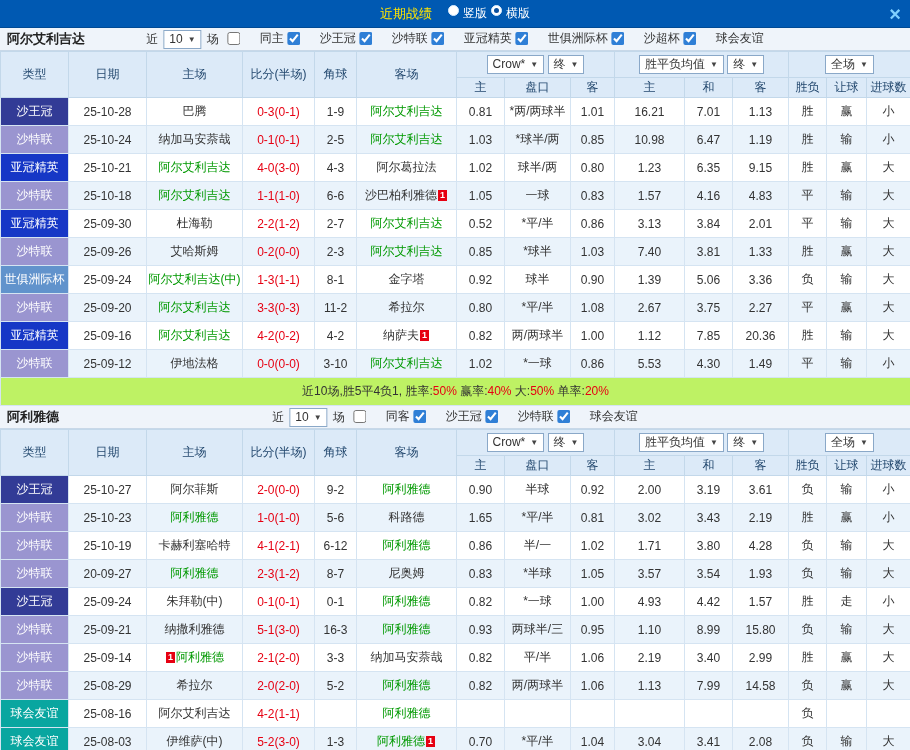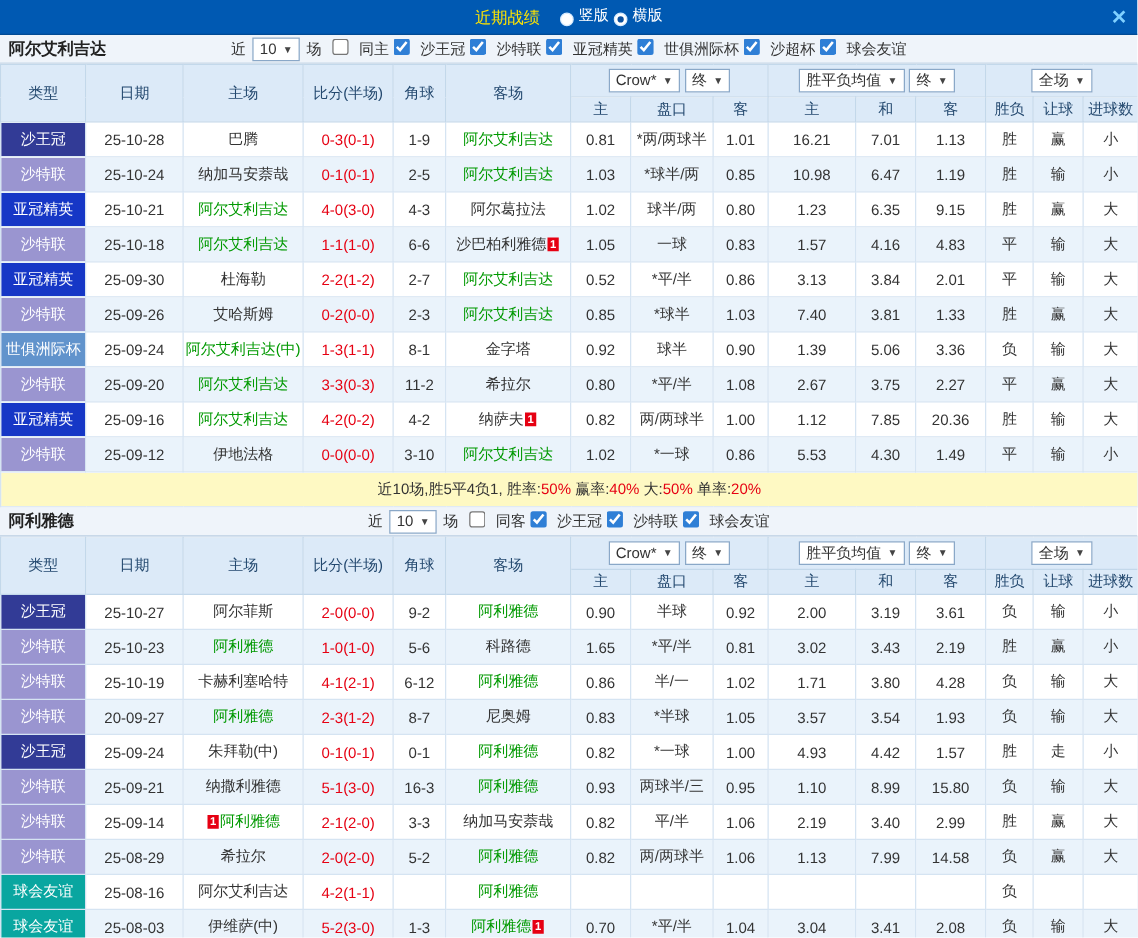--- a/index.html
+++ b/index.html
@@ -2,50 +2,50 @@
 <html><head>
 <meta charset="utf-8">
 <style>
   *{box-sizing:border-box;margin:0;padding:0}
   html,body{width:910px;height:750px;overflow:hidden;background:#fff;
     font-family:"Liberation Sans","DejaVu Sans",sans-serif;font-size:12px;color:#333}
   
   .topbar{height:28px;background:#0059B2;display:flex;align-items:center;position:relative;color:#fff;border-bottom:1px solid #004a94}
   .topbar-center{flex:1;display:flex;justify-content:center;align-items:center;gap:12px}
   .topbar-title{color:#FFE400;font-weight:normal;font-size:13px}
-  .radio{display:inline-flex;align-items:flex-end;gap:4px;color:#fff;cursor:pointer;margin-left:4px;font-size:12px}
+  .radio{display:inline-flex;align-items:flex-start;gap:4px;color:#fff;cursor:pointer;margin-left:4px;font-size:12px}
   .radio-circle{width:11px;height:11px;border-radius:50%;background:#fff;display:inline-block;position:relative;border:1px solid #d8ecff}
   .radio-circle.checked::after{content:"";position:absolute;left:2px;top:2px;width:5px;height:5px;border-radius:50%;background:#0a4f9e}
   .close{position:absolute;right:9px;top:1px;font-size:20px;line-height:26px;color:#7FD0FF;font-weight:bold;cursor:pointer}
   
   .section-bar{height:23px;background:#EFF4FA;border-bottom:1px solid #C8D8E8;display:flex;align-items:center;padding:0 7px;position:relative}
   .team-name{font-weight:bold;font-size:13px;color:#222}
   .filters{display:flex;align-items:center;gap:5px;position:absolute;left:50%;transform:translateX(-50%);white-space:nowrap}
-  .chk{display:inline-flex;gap:8px;margin-left:4px;cursor:pointer}
+  .chk{display:inline-flex;align-items:center;gap:19px;margin-left:4px;cursor:pointer}
   input[type=checkbox]{accent-color:#2F7FD6;width:13px;height:13px;margin:0}
   
   .dd{display:inline-flex;align-items:center;gap:5px;background:#fff;border:1px solid #8AA8C8;padding:1px 5px;font-size:12px;color:#333;cursor:pointer;line-height:15px}
   .dd .arr{font-size:8px;color:#444}
   
   table.grid{width:910px;border-collapse:collapse;table-layout:fixed}
   .grid th{background:#DCEAF8;color:#24496F;font-weight:normal;border:1px solid #C3D8EA;font-size:12px;padding:0;overflow:hidden;white-space:nowrap}
   thead tr.h1 th{height:26px}
   thead tr.h2 th{height:20px}
   .grid td{height:28px;text-align:center;border:1px solid #D5E4F2;font-size:12px;color:#333;overflow:hidden;white-space:nowrap;padding:0 1px}
   tr.alt td{background:#EAF3FB}
   td.type{color:#fff}
   td.score{color:#E60012}
   td.team{cursor:pointer}
   td.team .green{color:#009900}
   .badge{display:inline-block;background:#E60012;color:#fff;font-size:9px;line-height:11px;min-width:9px;padding:0 1px;margin:0 1px;vertical-align:1px;font-weight:bold}
   .c-red{color:#E60012}
   .c-green{color:#009900}
   .c-blue{color:#2D59CB}
   .c-plain{color:#333}
-  tfoot td{height:21px;background:#fef9c3;border:1px solid #C3D8EA;text-align:center}
+  tfoot td{height:21px;background:#bef264;border:1px solid #C3D8EA;text-align:center}
   .s-plain{color:#333}
   .s-red{color:#E60012}
 </style>
 </head>
 <body>
 
 <div class="topbar">
   <div class="topbar-center">
     <span class="topbar-title">近期战绩</span>
     <span><label class="radio">

